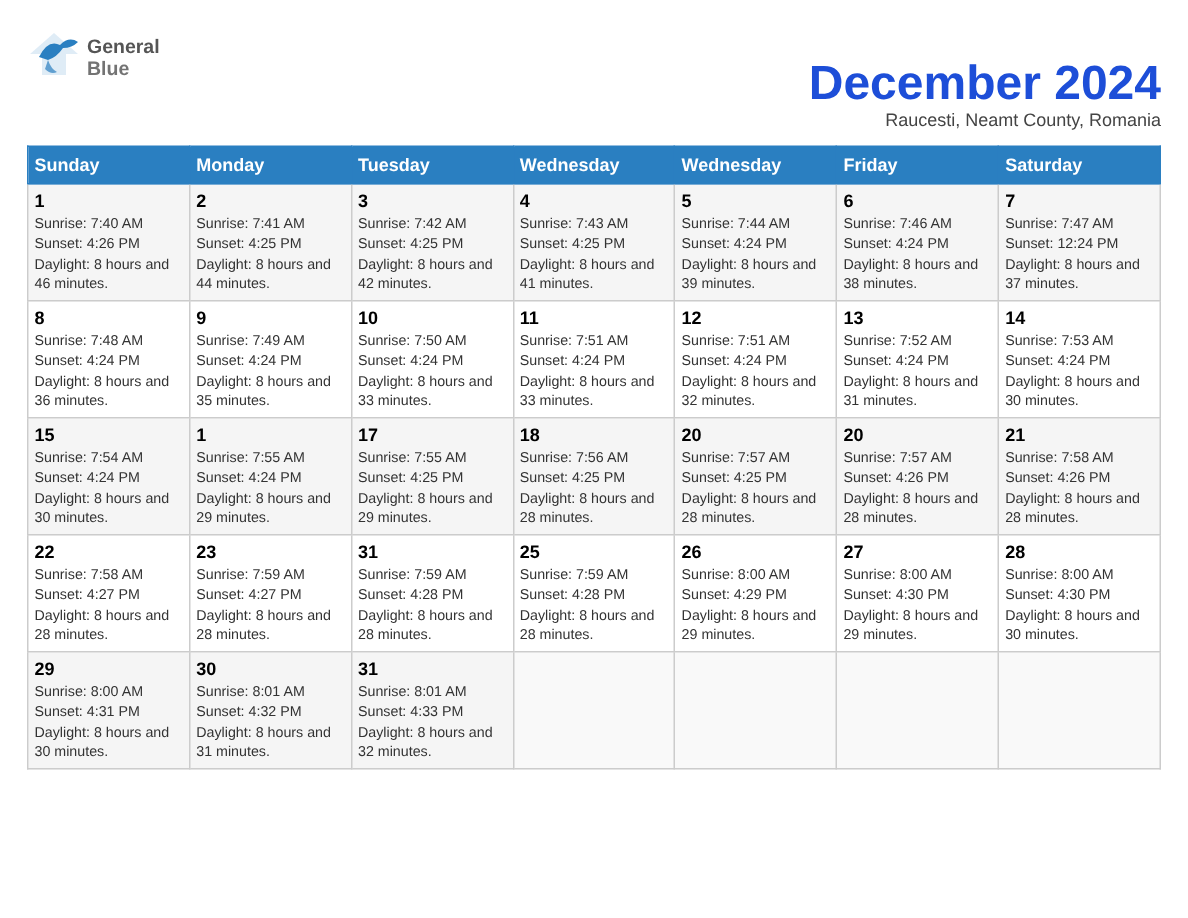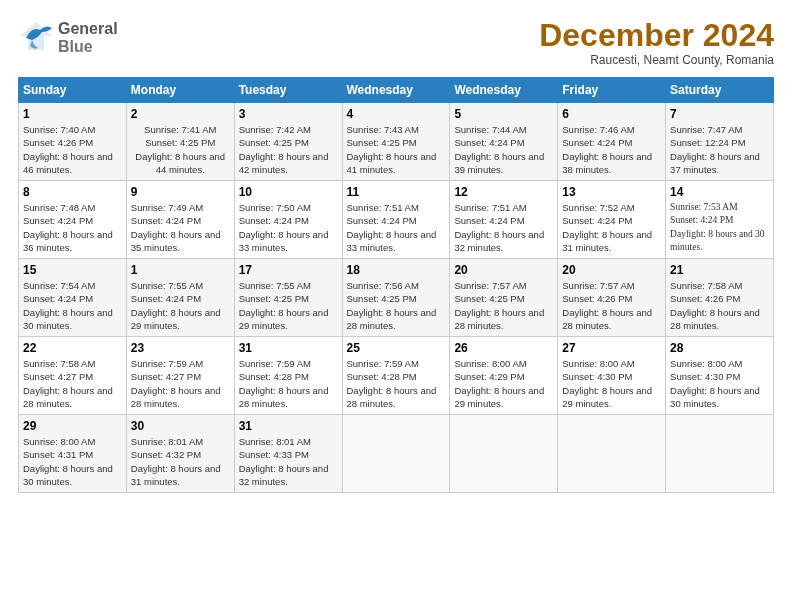--- a/index.html
+++ b/index.html
@@ -21,22 +21,23 @@
       justify-content: space-between;
       align-items: flex-start;
       margin-bottom: 10px;
     }
     .title-block {
       text-align: right;
     }
     .main-title {
       font-size: 32px;
       font-weight: bold;
-      color: #a16207;
+      color: #1d4ed8;
       line-height: 1.1;
+      margin-top: 20px;
     }
     .subtitle {
       font-size: 12px;
       color: #444;
     }
     .calendar {
       width: 100%;
       border-collapse: collapse;
       font-size: 10.5px;
     }
@@ -76,21 +77,21 @@
     }
     .empty-cell {
       background: #f9f9f9 !important;
     }
     .logo-wrapper {
       display: flex;
       align-items: center;
       gap: 4px;
     }
     .logo-text-block {
-      font-size: 16px;
+      font-size: 13px;
       font-weight: bold;
       line-height: 1.1;
     }
     .general-text { color: #555; }
     .blue-text { color: #737373; }
   </style>
 </head>
 <body>
 
 <div class="page">
@@ -129,21 +130,21 @@
     <tbody id="calendar-body">
         <tr>
           <td>
             <span class="day-number">1</span>
             <div class="day-info" style="white-space: pre-line;">Sunrise: 7:40 AM
 Sunset: 4:26 PM
 Daylight: 8 hours and 46 minutes.</div>
           </td>
           <td>
             <span class="day-number">2</span>
-            <div class="day-info" style="white-space: pre-line; text-align: center;">Sunrise: 7:41 AM
+            <div class="day-info" style="white-space: pre-line;">Sunrise: 7:41 AM
 Sunset: 4:25 PM
 Daylight: 8 hours and 44 minutes.</div>
           </td>
           <td>
             <span class="day-number">3</span>
             <div class="day-info" style="white-space: pre-line;">Sunrise: 7:42 AM
 Sunset: 4:25 PM
 Daylight: 8 hours and 42 minutes.</div>
           </td>
           <td>
@@ -203,21 +204,21 @@
 Daylight: 8 hours and 32 minutes.</div>
           </td>
           <td>
             <span class="day-number">13</span>
             <div class="day-info" style="white-space: pre-line;">Sunrise: 7:52 AM
 Sunset: 4:24 PM
 Daylight: 8 hours and 31 minutes.</div>
           </td>
           <td>
             <span class="day-number">14</span>
-            <div class="day-info" style="white-space: pre-line; font-family: Liberation Serif, serif;">Sunrise: 7:53 AM
+            <div class="day-info" style="white-space: pre-line;">Sunrise: 7:53 AM
 Sunset: 4:24 PM
 Daylight: 8 hours and 30 minutes.</div>
           </td>
         </tr>
         <tr>
           <td>
             <span class="day-number">15</span>
             <div class="day-info" style="white-space: pre-line;">Sunrise: 7:54 AM
 Sunset: 4:24 PM
 Daylight: 8 hours and 30 minutes.</div>

